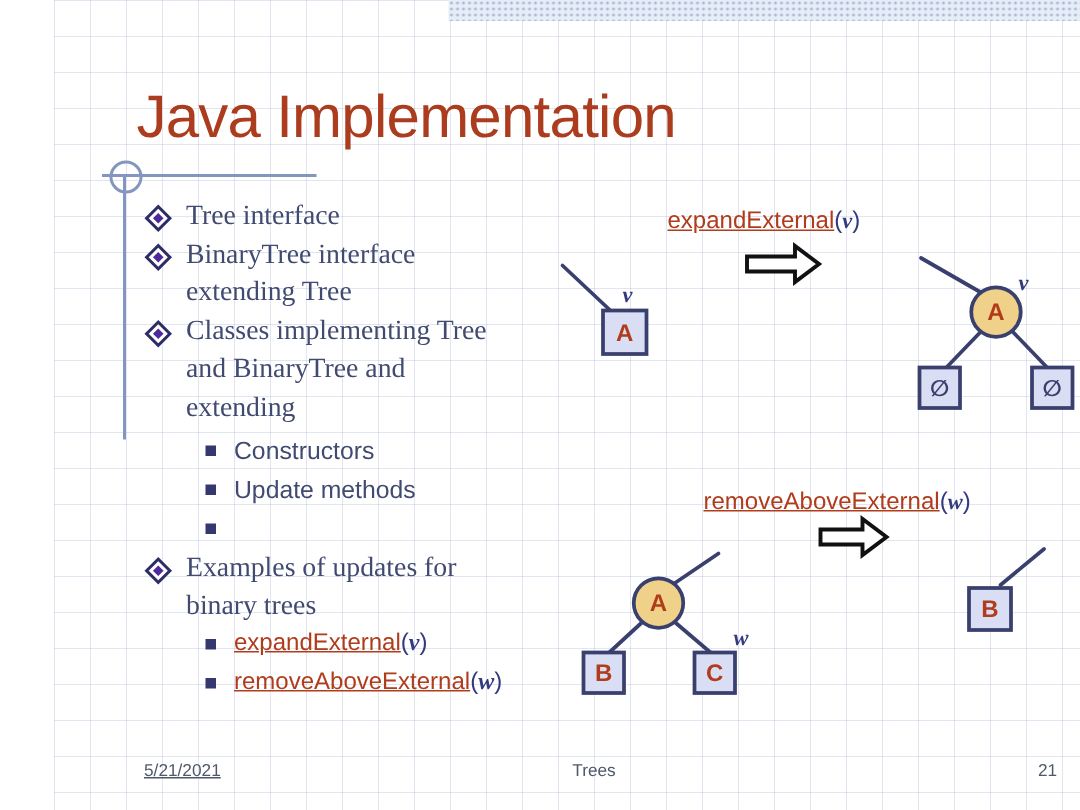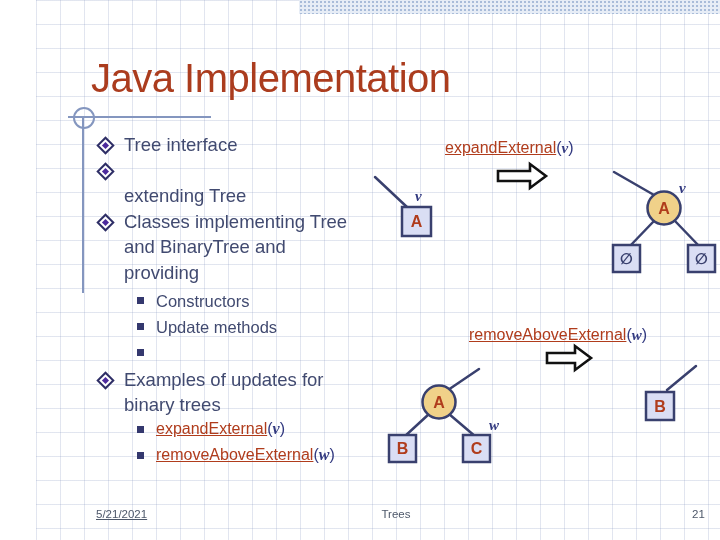--- a/index.html
+++ b/index.html
@@ -25,21 +25,21 @@
   .vline-left{position:absolute; left:46px; top:117px; width:2px; height:176px; background:#8496bf;}
   .ornament-circle{position:absolute; left:37px; top:107px; width:18px; height:18px;
     border:2px solid #8496bf; border-radius:50%; background:transparent;}
   
   .title{
     position:absolute; left:55px; top:56px; margin:0; font-weight:400;
     font-size:40px; letter-spacing:-0.5px; color:#ab3c1e; white-space:nowrap;
   }
   
   .li{position:absolute; white-space:nowrap; color:#414a70; line-height:1.15;}
-  .li.l1{left:88px; font-size:18.5px;}
+  .li.l1{left:88px; font-size:18.5px;font-family:Liberation Serif, serif;}
   .li.l2{left:120px; font-size:16.5px;}
   .li.code{font-size:16px;}
   .bullet-d{position:absolute; left:63px; width:9px; height:9px;
     border:2px solid #2e2e66; background:#ffffff; transform:rotate(45deg);
     display:flex; align-items:center; justify-content:center;}
   .bullet-d .in{width:5px; height:5px; background:#4c2a9c;}
   .bullet-s{position:absolute; left:101px; width:7px; height:7px; background:#34386e;}
   .code-name{color:#b03c1c;text-decoration:underline;}
   .code-p{color:#333a80;}
   .code-arg{font-family:"Liberation Serif", serif; font-style:italic; font-weight:700; color:#333a80;}
@@ -77,28 +77,29 @@
   <h1 class="title">Java Implementation</h1>
 
   <span class="bullet-d" style="top:139px">
       <span class="in"></span>
     </span>
   <div class="li l1" style="top:134px">Tree interface</div>
 
   <span class="bullet-d" style="top:165px">
       <span class="in"></span>
     </span>
+  <div class="li l1" style="top:160px">BinaryTree interface</div>
   <div class="li l1" style="top:185px">extending Tree</div>
 
   <span class="bullet-d" style="top:216px">
       <span class="in"></span>
     </span>
   <div class="li l1" style="top:236px">and BinaryTree and</div>
   <div class="li l1" style="top:211px">Classes implementing Tree</div>
-  <div class="li l1" style="top:262px">providing</div>
+  <div class="li l1" style="top:262px">extending</div>
 
   <span class="bullet-s" style="top:297px"></span>
   <div class="li l2" style="top:292px">Constructors</div>
   <span class="bullet-s" style="top:323px"></span>
   <div class="li l2" style="top:318px">Update methods</div>
   <span class="bullet-s" style="top:349px"></span>
 
   <span class="bullet-d" style="top:374px">
       <span class="in"></span>
     </span>

